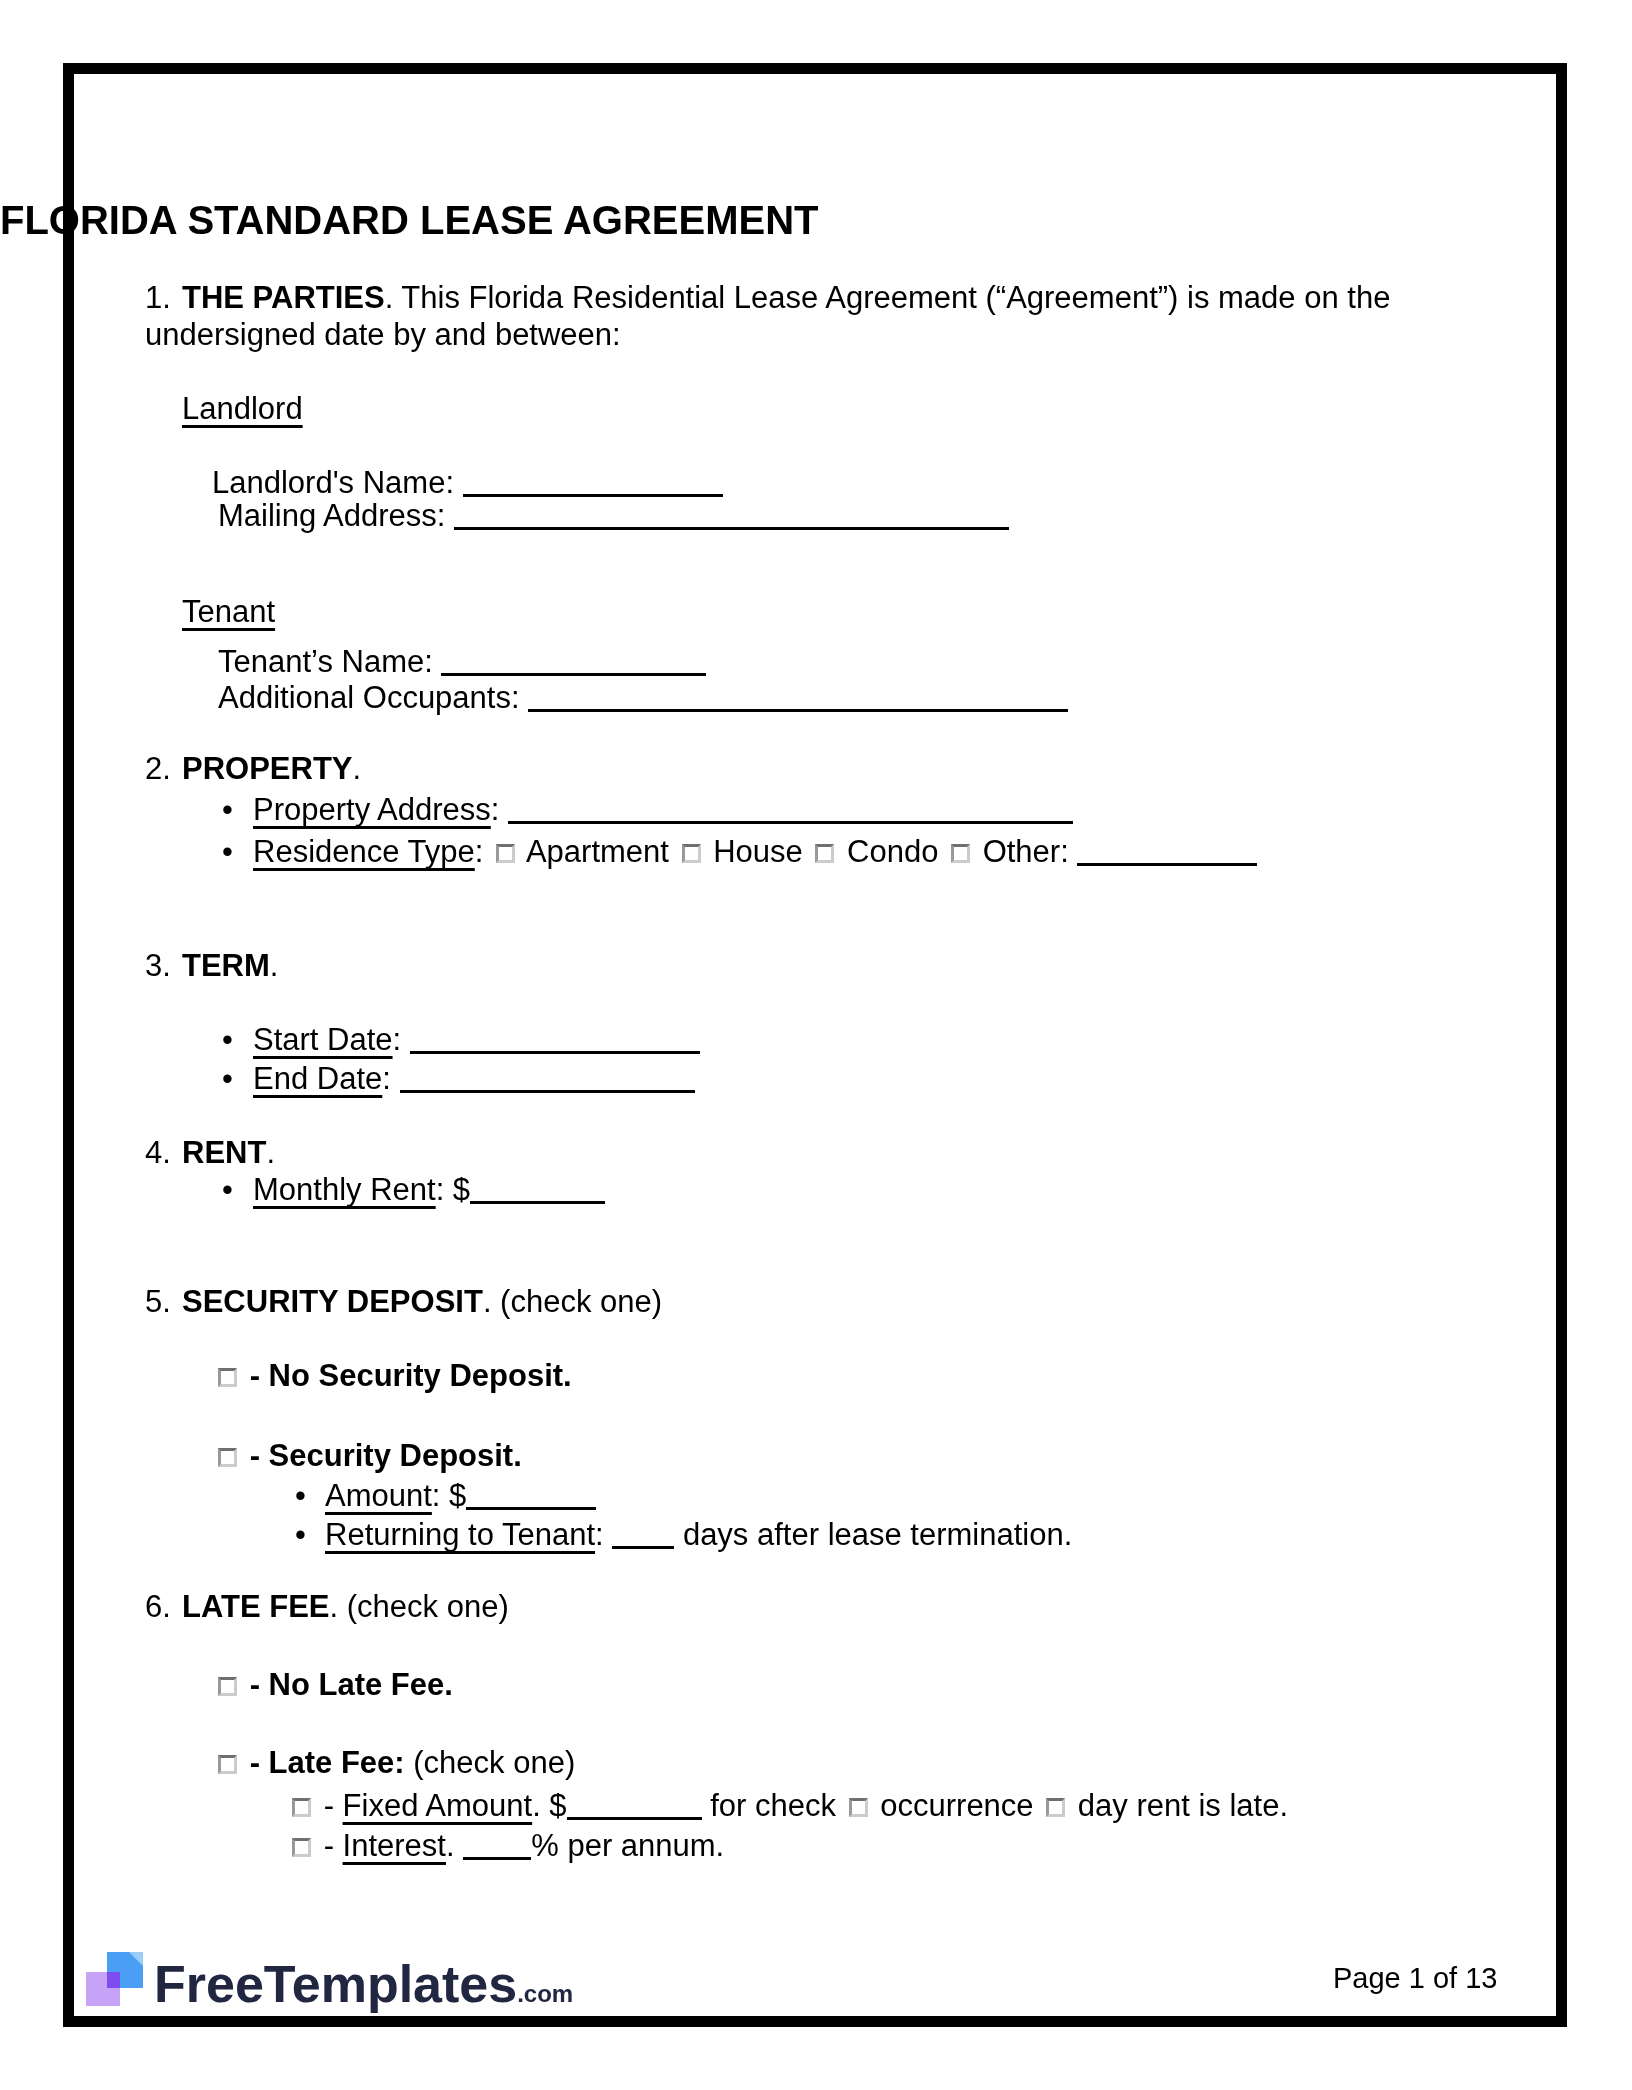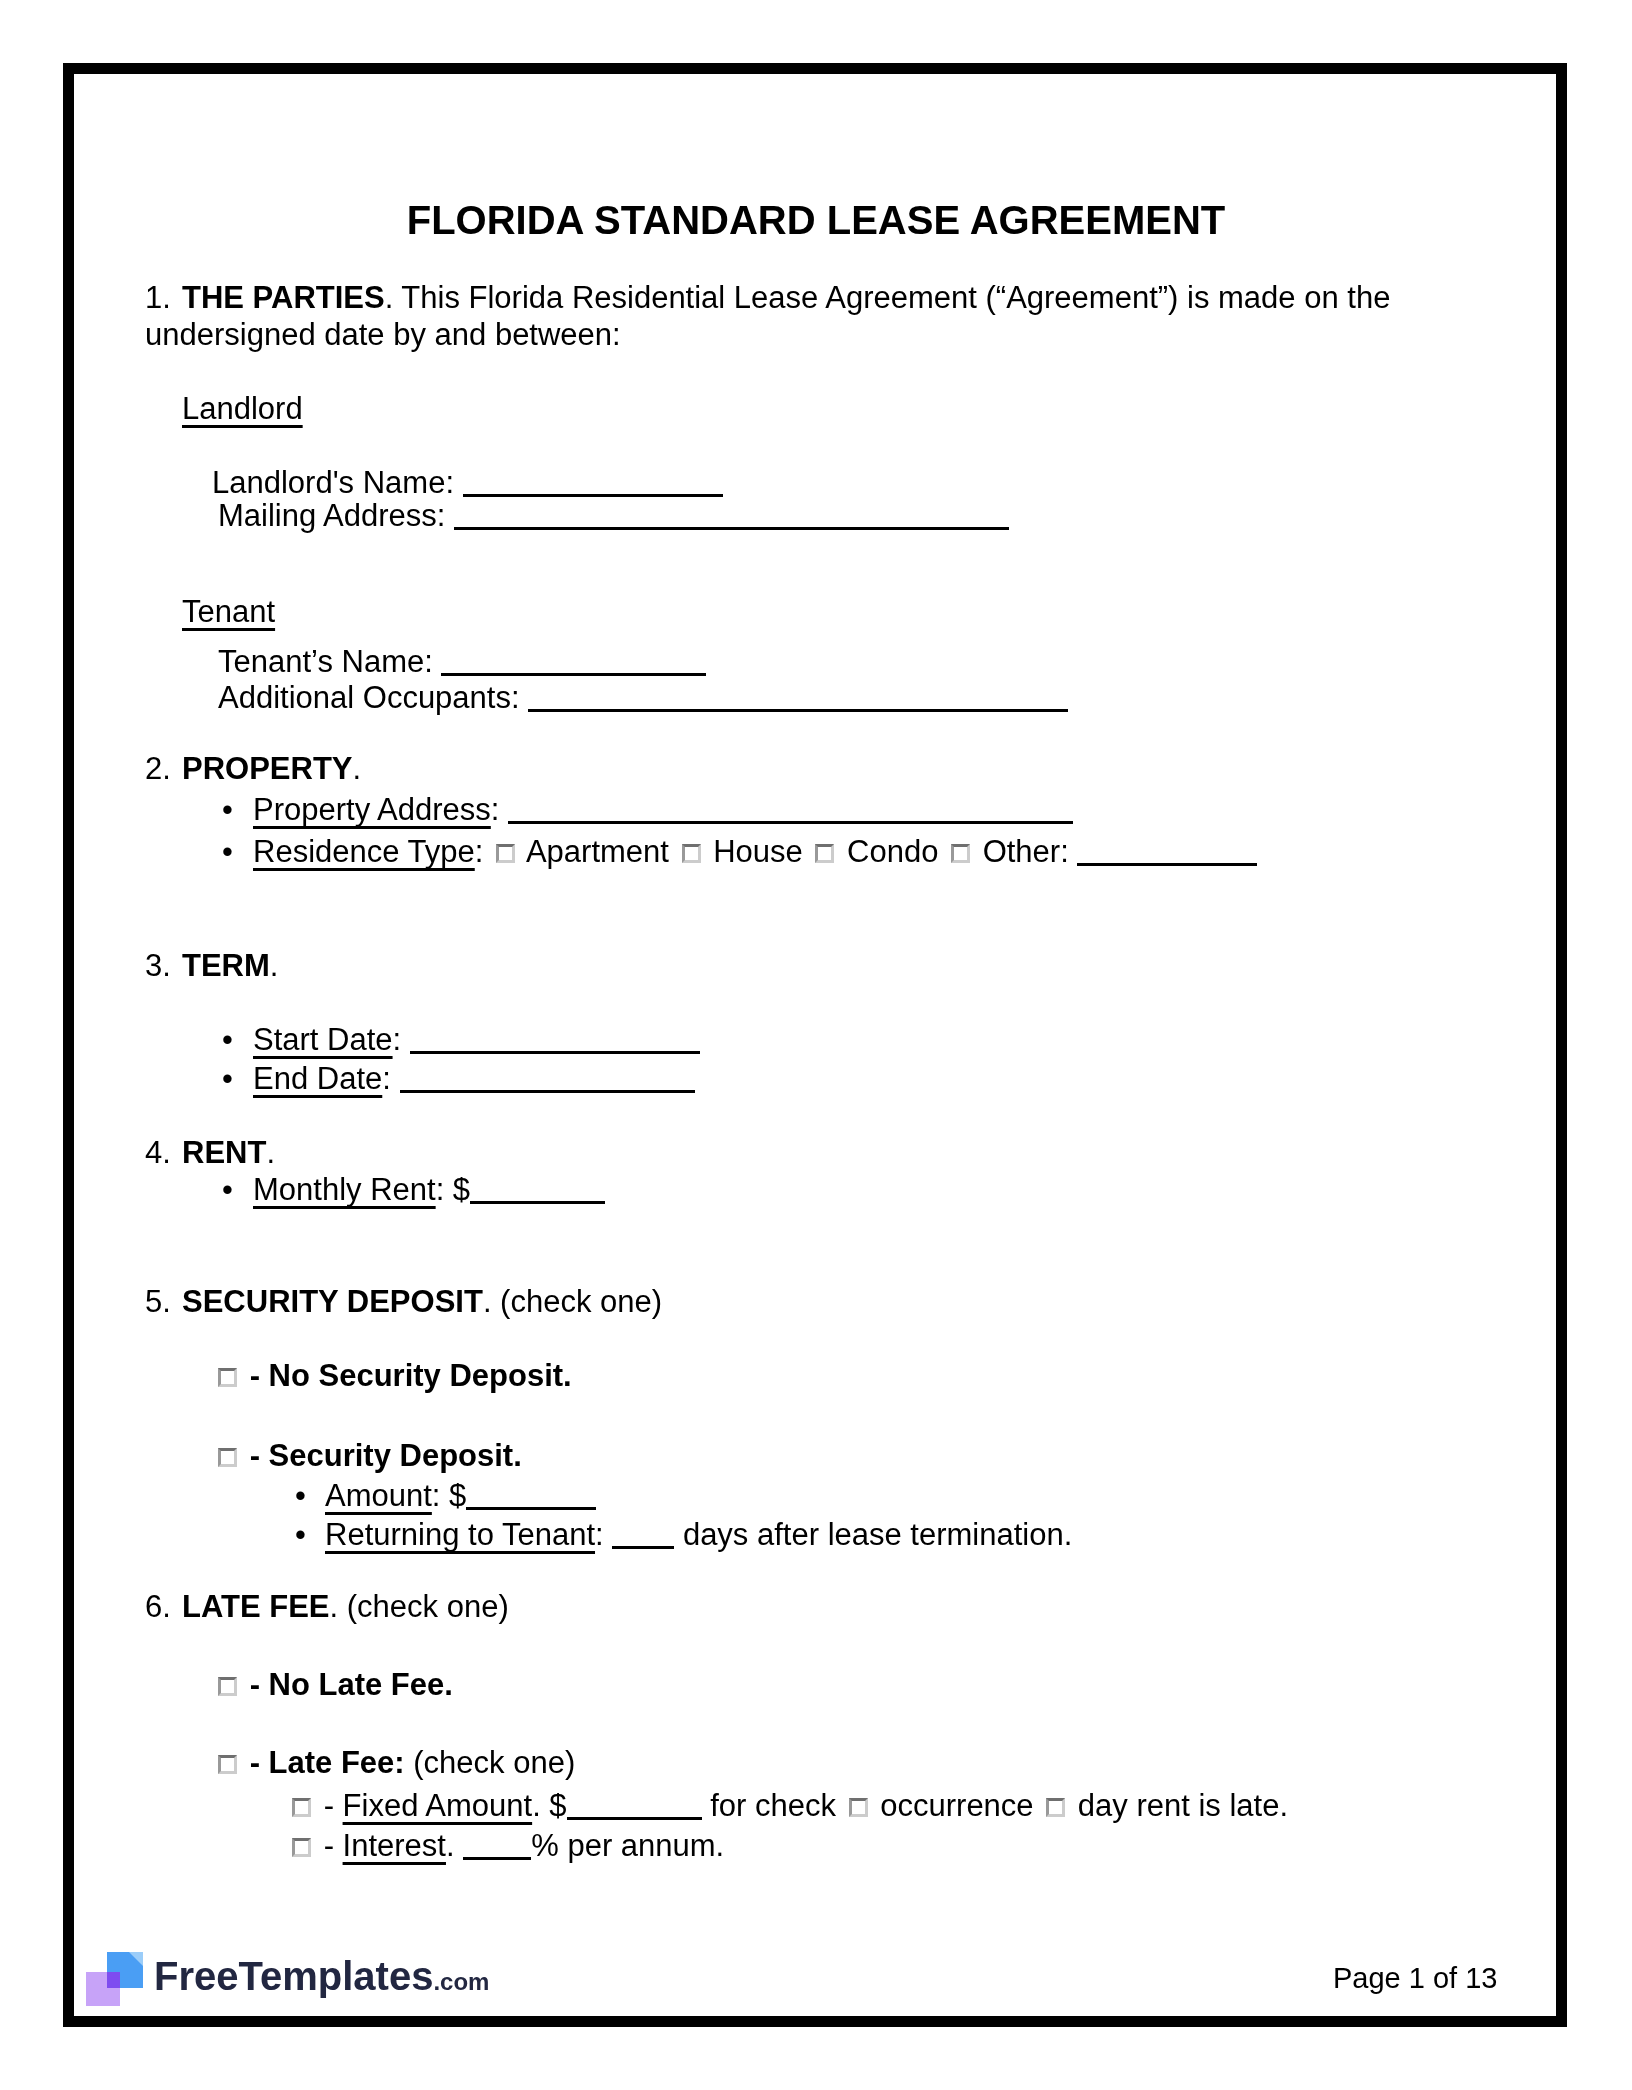--- a/index.html
+++ b/index.html
@@ -1,39 +1,39 @@
 <!DOCTYPE html>
 <html><head>
 <meta charset="utf-8">
 <style>
   html,body{margin:0;padding:0;background:#ffffff;}
   .page{position:relative;width:1632px;height:2090px;background:#ffffff;
         font-family:"Liberation Sans",sans-serif;color:#000;overflow:hidden;}
   .frame{position:absolute;left:63px;top:63px;width:1504px;height:1964px;
          border:11px solid #000;box-sizing:border-box;background:transparent;}
   .line{position:absolute;white-space:nowrap;font-size:31px;line-height:1.2;color:#000;}
-  .title{font-size:40px;font-weight:bold;left:0;width:1632px;text-align:center;}
+  .title{font-size:40px;font-weight:bold;left:0;width:1632px;}
   .b{font-weight:bold;}
   .u{text-decoration:underline;text-decoration-thickness:3px;text-underline-offset:6px;}
   .num{display:inline-block;width:37px;}
   .bullet{display:inline-block;width:31px;}
   .blank{display:inline-block;height:2px;border-bottom:3px solid #000;vertical-align:-4px;}
   .cb{display:inline-block;width:13px;height:13px;background:#fff;border:3px solid;
       border-color:#6f6f6f #cccccc #cccccc #999999;vertical-align:-1px;margin:0 4px;}
   
   .logo{position:absolute;left:86px;top:1952px;height:56px;}
   .logo-icon{position:absolute;left:0;top:0;width:58px;height:54px;}
   .sq{position:absolute;}
   .sq-purple{left:0;top:20px;width:34px;height:34px;background:#c7a3f8;}
   .sq-blue{left:21px;top:0;width:36px;height:36px;background:#4a9ef4;}
   .sq-fold{left:43px;top:0;width:14px;height:14px;background:#9bcdf9;
            clip-path:polygon(0 0,100% 0,100% 100%);}
   .sq-overlap{left:21px;top:20px;width:13px;height:16px;background:#7e4cf0;}
   .logo-text{position:absolute;left:68px;top:2px;white-space:nowrap;color:#222741;}
-  .brand{font-size:40px;font-weight:bold;}
+  .brand{font-size:52px;font-weight:bold;}
   .tld{font-size:24px;font-weight:bold;}
   .pagenum{font-size:29px;}
 </style>
 </head>
 <body>
 
 <div class="page">
   <div class="frame"></div>
 
   <div class="line title" style="top:196px">FLORIDA STANDARD LEASE AGREEMENT</div>

